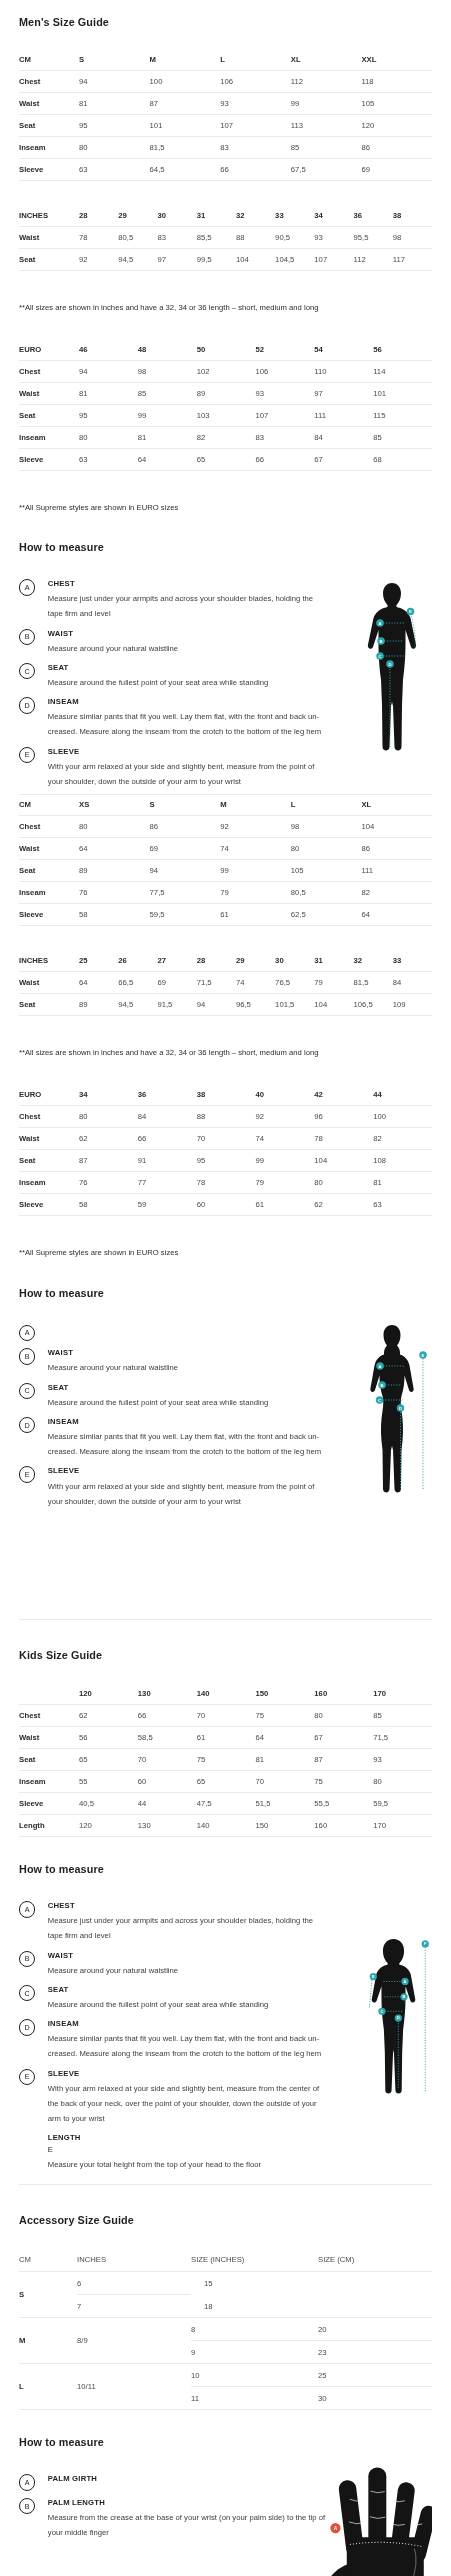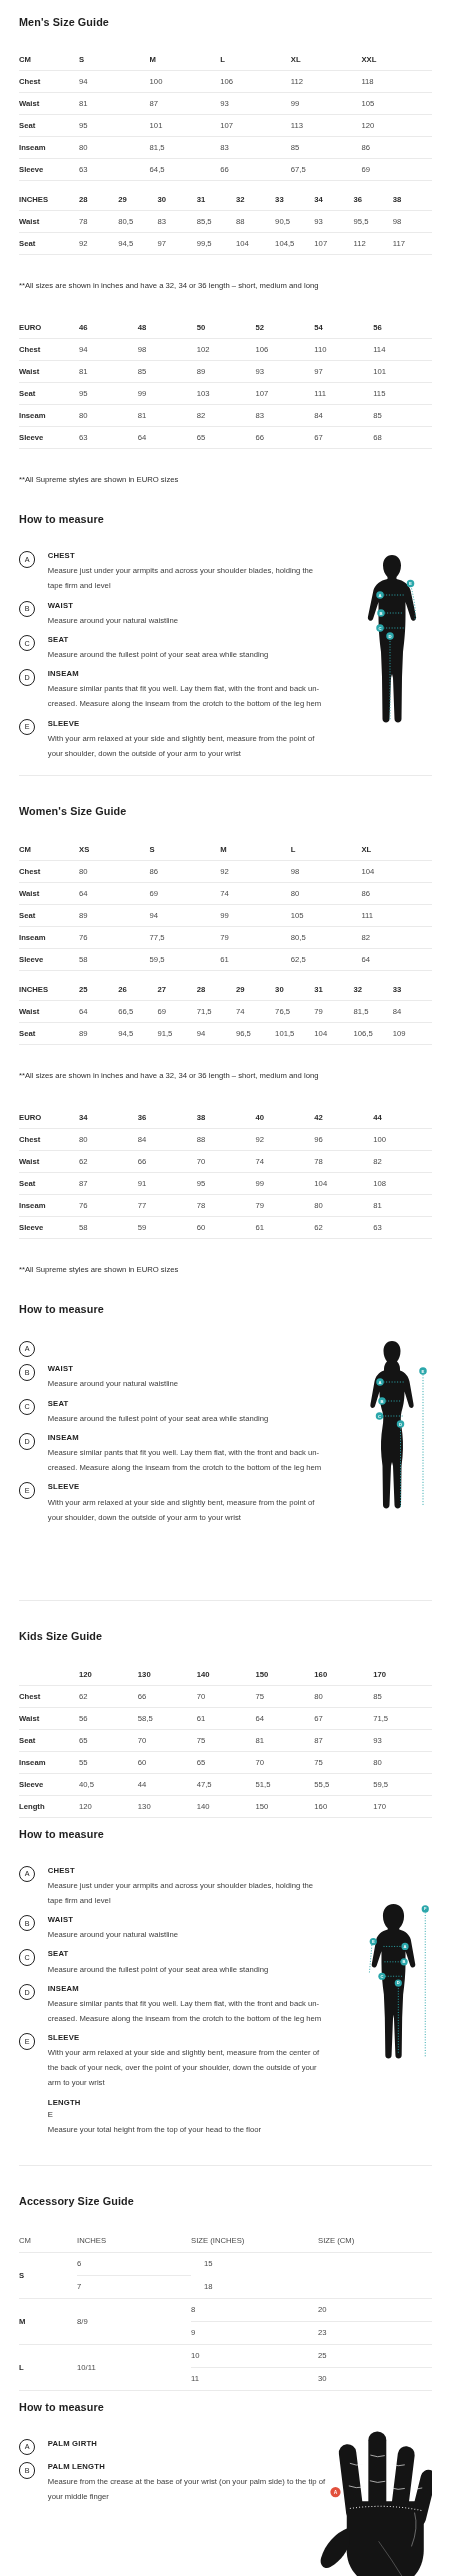--- a/index.html
+++ b/index.html
@@ -7,28 +7,28 @@
   .section{box-sizing:border-box;display:flex;flex-direction:column;padding:0 20px 0 19px;}
   #sec-mens{min-height:775px}
   #sec-womens{min-height:825px}
   #sec-kids{min-height:565px}
   #sec-accessory{min-height:462px}
   .divider{margin-top:auto;height:0.5px;background:#eaeaea;flex:none}
   .h2{font-size:10.8px;line-height:1.2;font-weight:700;color:#1f1f1f;margin:0;letter-spacing:0.1px}
   .sec-title{padding-top:30px;margin-bottom:20.6px}
   .section:first-child .sec-title{padding-top:15.5px}
   .htm-title{margin:2.1px 0 23px}
-  .tbl{margin:0 0 8px}
+  .tbl{margin:0 0 24px}
   .tr{display:grid;min-height:21px;align-items:center;border-bottom:0.5px solid #eaeaea}
   .td{font-size:7.7px;color:#4a4a4a;padding:1px 2.1px 1px 0;white-space:nowrap}
   .tr.head .td,.td.lab{font-weight:700;color:#2b2b2b}
   .cols-6{grid-template-columns:60px repeat(5,1fr)}
   .cols-7{grid-template-columns:60px repeat(6,1fr)}
   .cols-10{grid-template-columns:60px repeat(9,1fr)}
-  .note{font-size:7.7px;color:#2d2d2d;margin:18px 0 27px;font-weight:400}
+  .note{font-size:7.7px;color:#2d2d2d;margin:8px 0 27px;font-weight:400}
   .measure-wrap{position:relative}
   .m-item{display:flex;gap:12.4px;margin-bottom:5.2px;max-width:319px}
   .badge{flex:none;width:14.4px;height:14.4px;border:1px solid #222;border-radius:50%;display:flex;align-items:center;justify-content:center;font-size:7.2px;color:#222;margin-top:2.1px}
   .badge.nob{border-color:transparent}
   .m-label{font-size:7.7px;font-weight:700;color:#1f1f1f;letter-spacing:0.2px;padding-top:2.1px;margin-bottom:3.1px}
   .m-extra{font-size:7.7px;color:#1f1f1f;margin-bottom:3.1px}
   .m-text{font-size:7.7px;color:#3c3c3c;line-height:15px;font-weight:400;max-width:281px}
   .figure{position:absolute;right:0;line-height:0}
   .fig-man{top:4.1px}.fig-woman{top:1px}.fig-kid{top:33px}.fig-hand{top:-6.2px}
   .gtr-head{display:grid;grid-template-columns:58px 114px 127px 1fr;min-height:23px;align-items:center;border-bottom:0.5px solid #eaeaea}
@@ -257,21 +257,20 @@
             </g>
             <g>
               <circle cx="117" cy="61" r="7.5" fill="#2ba7ab"></circle>
               <text x="117" y="64" text-anchor="middle" font-size="8.5" font-weight="bold" fill="#fff">E</text>
             </g>
           </svg></div>
       </div>
       <div class="divider"></div>
     </section>
     <section class="section" id="sec-womens">
-      <h2 class="h2 sec-title">Women's Size Guide</h2>
       <div class="tbl">
         <div class="tr head cols-6">
           <div class="td">CM</div>
           <div class="td">XS</div>
           <div class="td">S</div>
           <div class="td">M</div>
           <div class="td">L</div>
           <div class="td">XL</div>
         </div>
         <div class="tr cols-6">

